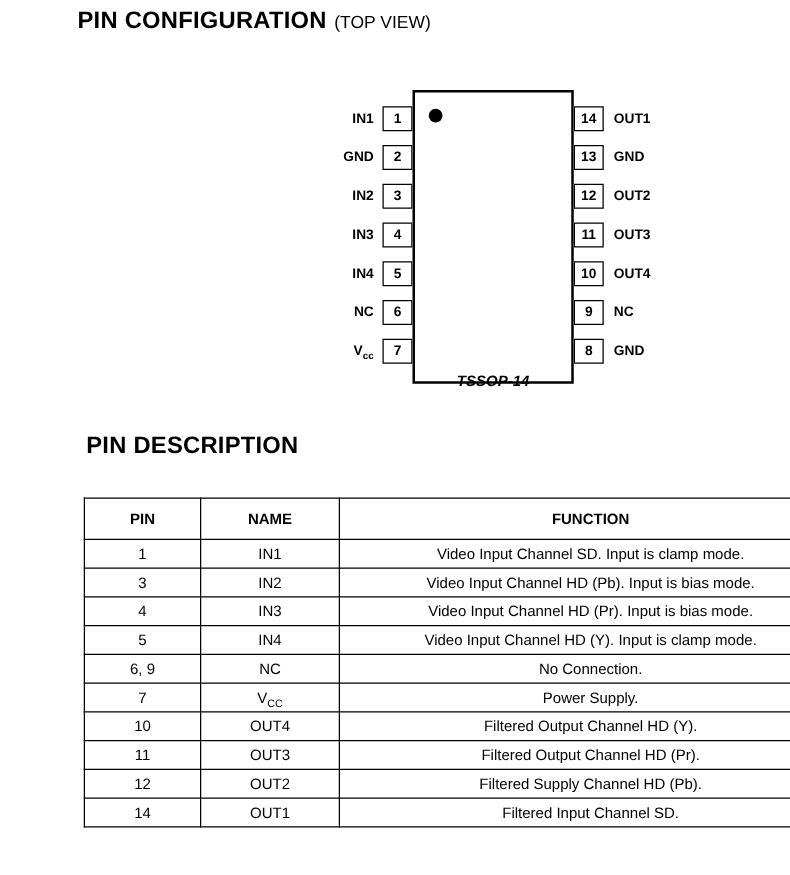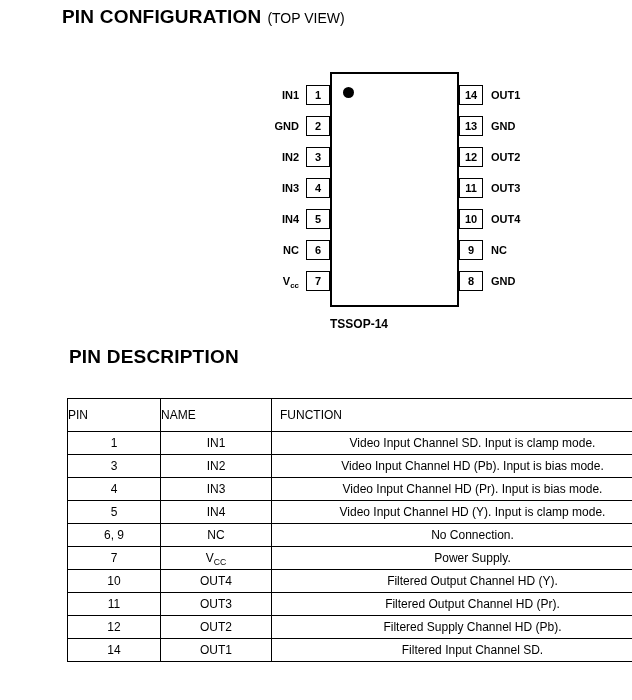--- a/index.html
+++ b/index.html
@@ -43,39 +43,39 @@
   .pin-row-right .pin-label { margin-left: 8px; }
   .pin-box {
     width: 24px; height: 20px;
     border: 1.5px solid #000; box-sizing: border-box;
     display: flex; align-items: center; justify-content: center;
     font-size: 11px; font-weight: bold;
     background: #fff;
     flex: 0 0 auto;
   }
   .pkg-label {
-    position: absolute; left: 286px; top: 317px; width: 129px;
-    text-align: left; font-size: 12px; font-weight: bold;
+    position: absolute; left: 286px; top: 298px; width: 129px;
+    text-align: center; font-size: 12px; font-weight: bold; font-style: italic;
   }
   sub { font-size: 0.72em; line-height: 0; }
 
   
   table.pin-table {
     position: absolute; left: 23px; top: 398px;
     width: 599px;
     border-collapse: collapse; table-layout: fixed;
     background: #fff;
   }
   .pin-table th, .pin-table td {
     border: 1.5px solid #000;
     font-size: 12px;
     vertical-align: middle;
     padding: 0;
   }
-  .pin-table th { height: 32px; font-weight: normal; text-align: left; }
+  .pin-table th { height: 32px; font-weight: bold; text-align: center; }
   .pin-table td { height: 22px; }
   .col-pin  { width: 92px;  text-align: center; }
   .col-name { width: 110px; text-align: center; }
   .col-fn   { text-align: center; padding-left: 8px !important; }
 </style>
 </head>
 <body>
 
 <div class="page">
 

